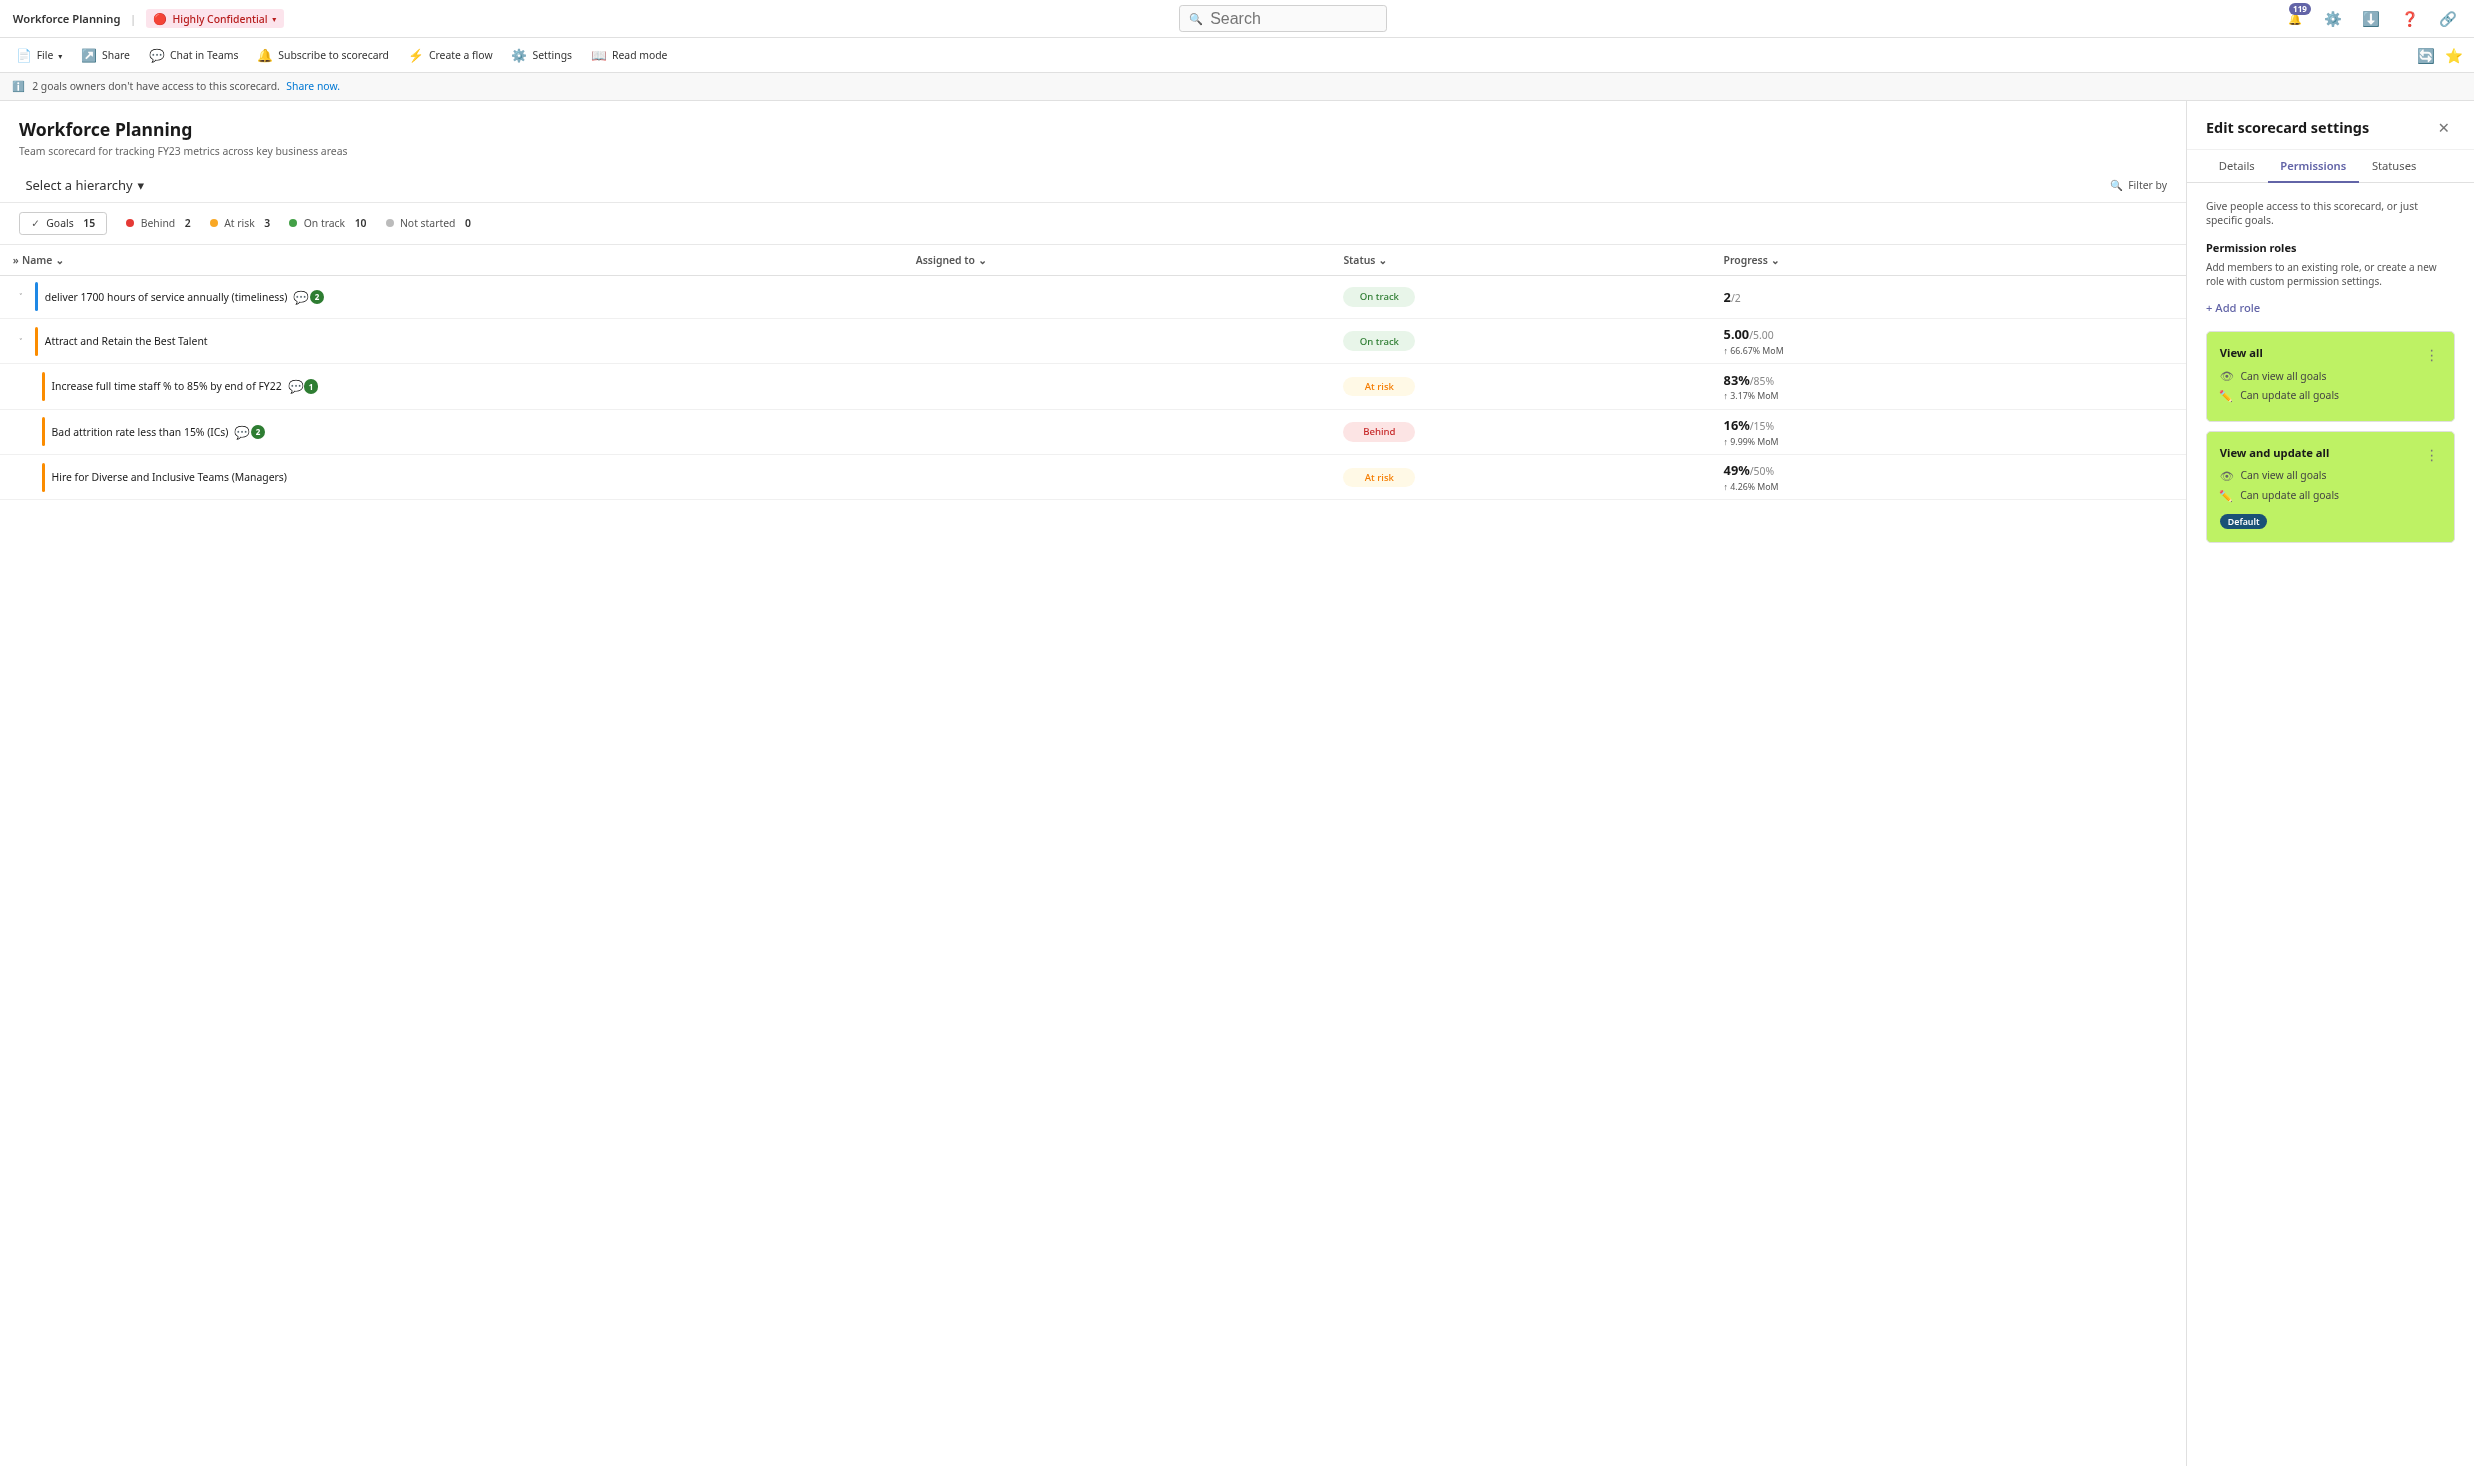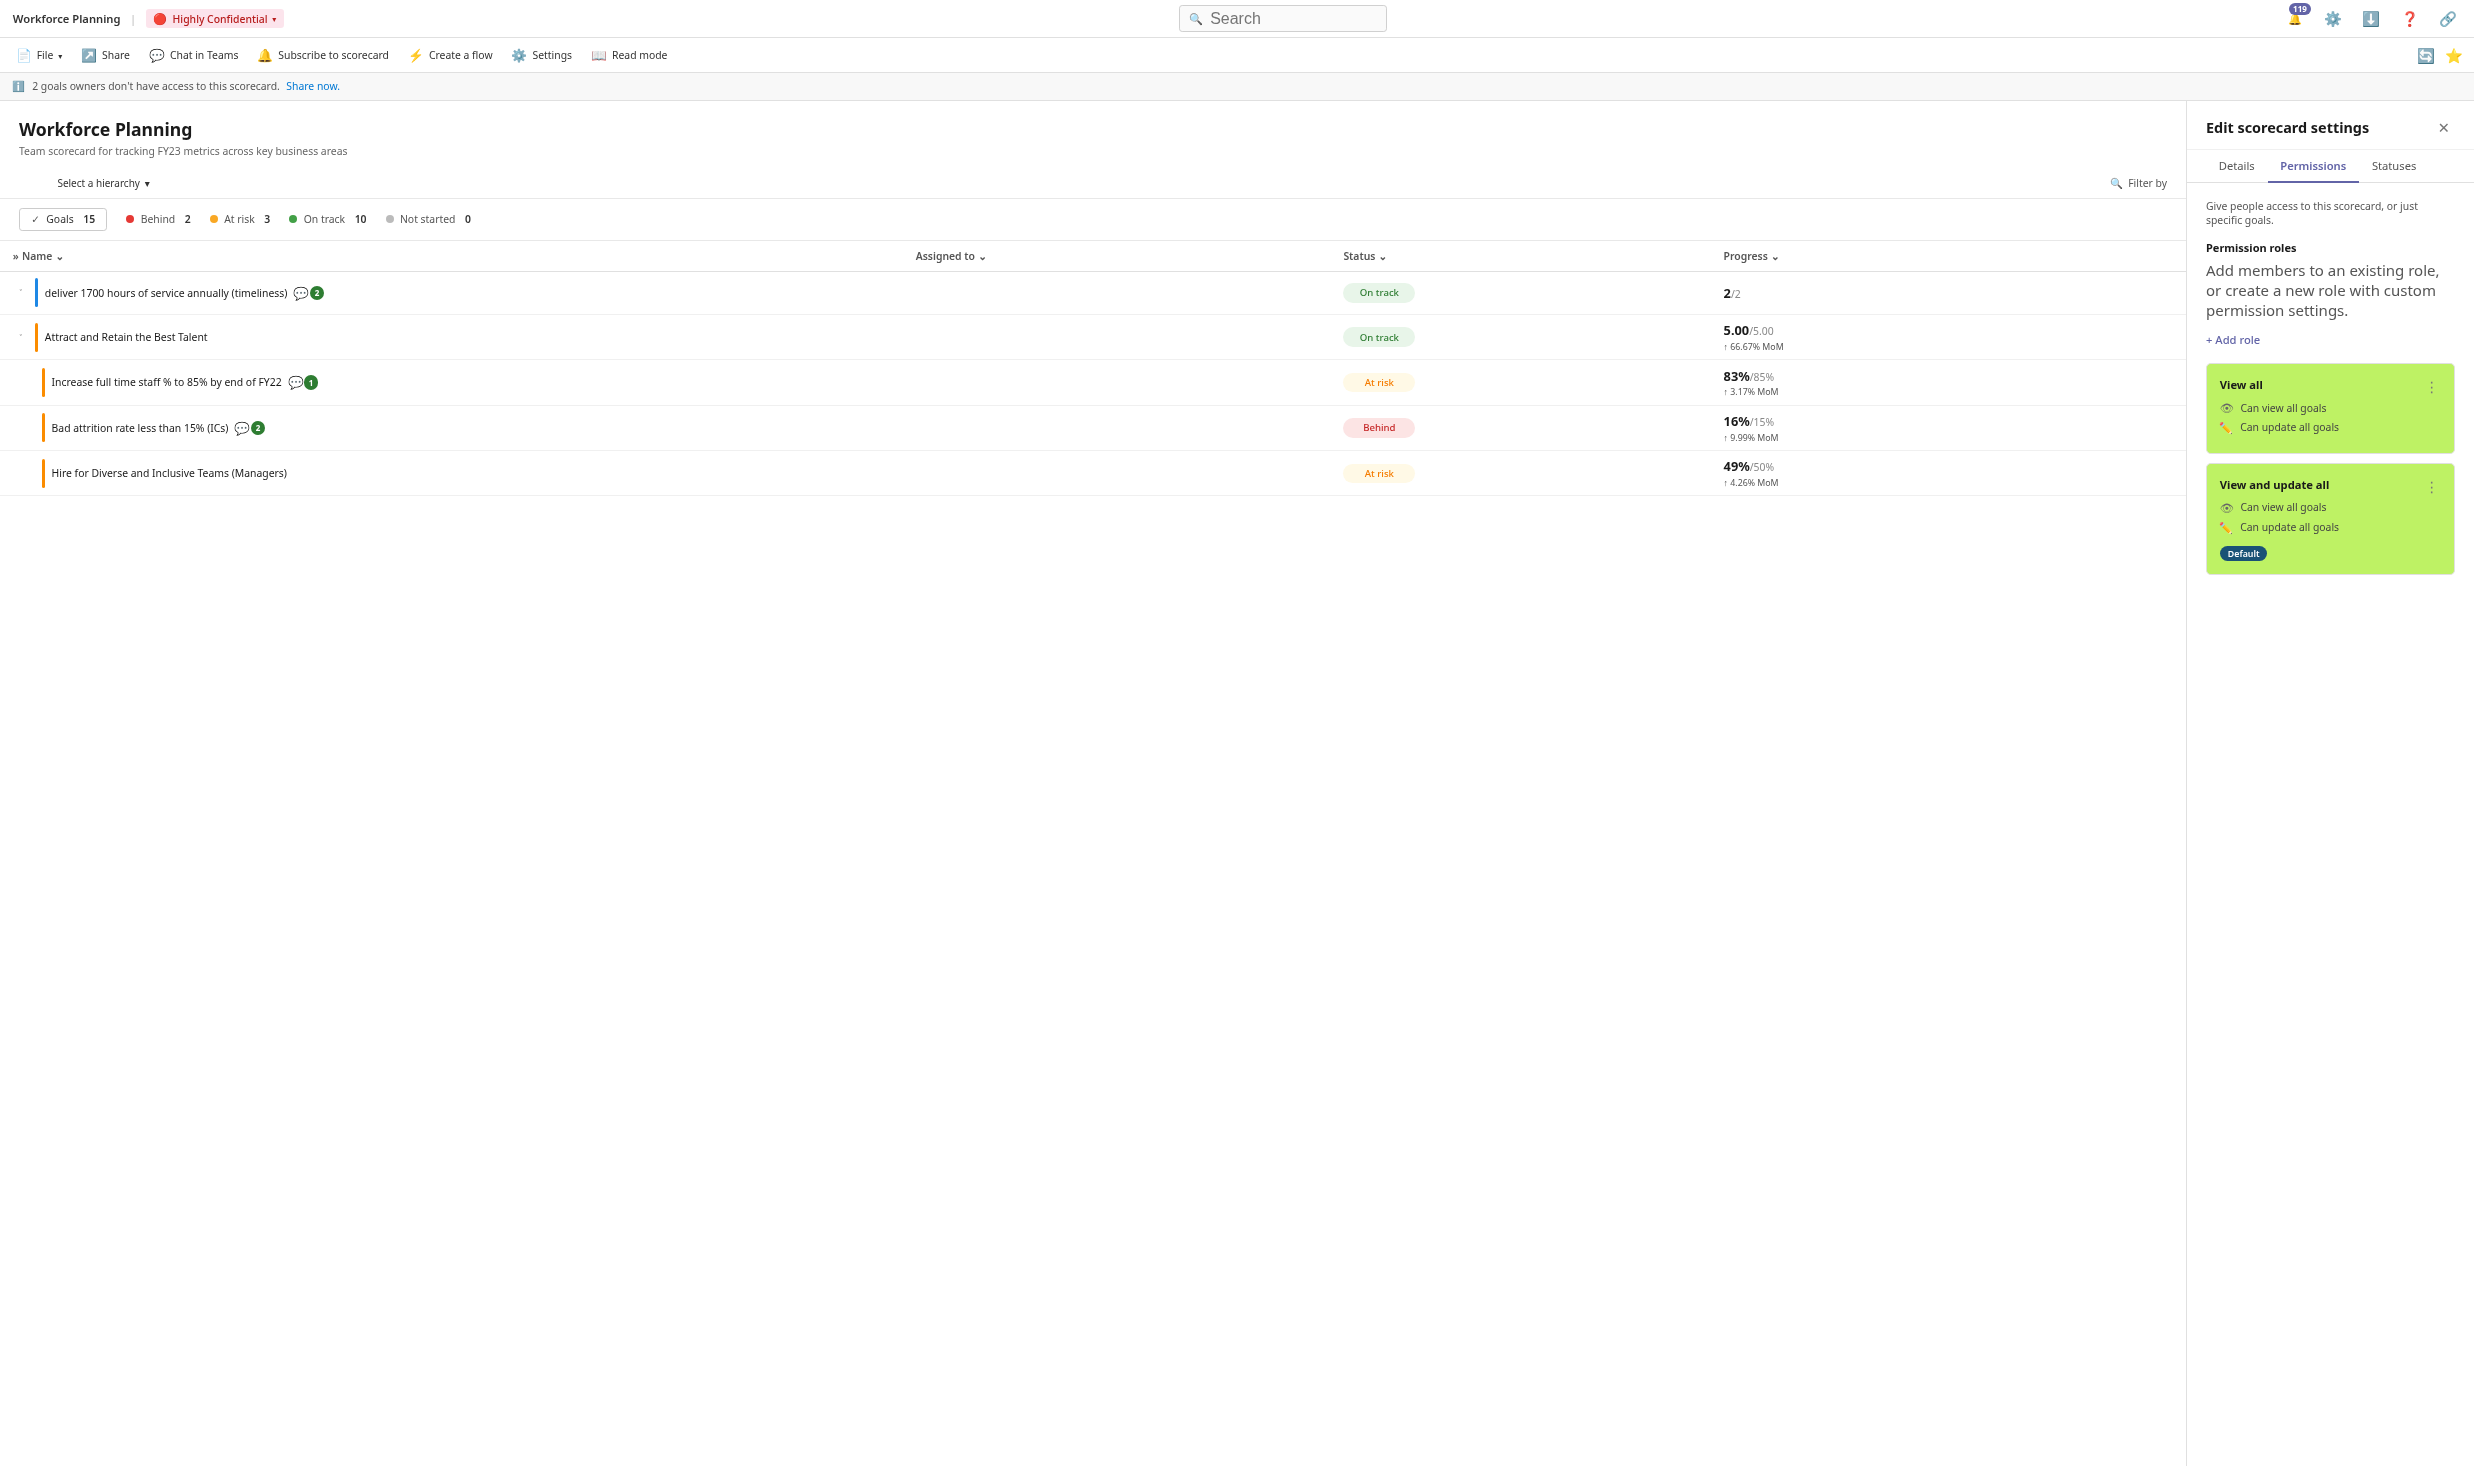--- a/index.html
+++ b/index.html
@@ -68,21 +68,21 @@
     .scorecard-title { font-size: 17.6px; font-weight: 700; color: #1a1a1a; }
     .scorecard-desc { font-size: 10.4px; color: #666; margin-top: 3.2px; }
 
     
     .hierarchy-row {
       display: flex; align-items: center; justify-content: space-between;
       padding: 4.8px 19px; border-bottom: 0.8px solid #e8e8e8;
     }
     .hierarchy-select {
       display: flex; align-items: flex-end; gap: 4.8px; cursor: pointer;
-      font-size: 10px; color: #333; padding: 3.2px 6.4px; border-radius: 3.2px; margin-left: 32px;
+      font-size: 13px; color: #333; padding: 3.2px 6.4px; border-radius: 3.2px;
     }
     .filter-btn { display: flex; align-items: center; gap: 4.8px; font-size: 10.4px; color: #555; cursor: pointer; }
 
     
     .stats-row {
       display: flex; align-items: center; gap: 19px;
       padding: 9.6px 19px; border-bottom: 0.8px solid #e8e8e8;
     }
     .stat-item { display: flex; align-items: center; gap: 6.4px; font-size: 10.4px; }
     .stat-dot { width: 8px; height: 8px; border-radius: 50%; }
@@ -155,21 +155,21 @@
     .panel-tab {
       padding: 8px 12.8px; font-size: 11.2px; cursor: pointer; color: #555;
       border-bottom: 2.4px solid transparent; margin-bottom: -0.8px;
     }
     .panel-tab.active { color: #6264a7; border-bottom-color: #6264a7; font-weight: 600; }
 
     .panel-body { flex: 1; overflow-y: auto; padding: 16px 19px; }
 
     .panel-desc { font-size: 10.4px; color: #555; margin-bottom: 12.8px; }
     .panel-section-title { font-size: 11px; font-weight: 700; color: #1a1a1a; margin-bottom: 4.8px; }
-    .panel-section-desc { font-size: 15px; color: #555; margin-bottom: 12.8px; }
+    .panel-section-desc { font-size: 10px; color: #555; margin-bottom: 12.8px; }
 
     .add-role-btn {
       display: flex; align-items: center; gap: 6.4px;
       color: #6264a7; font-size: 11.2px; cursor: pointer; margin-bottom: 16px;
       font-weight: 500;
     }
 
     
     .role-card {
       border: 0.8px solid #e0e0e0; border-radius: 4.8px; padding: 12.8px;

